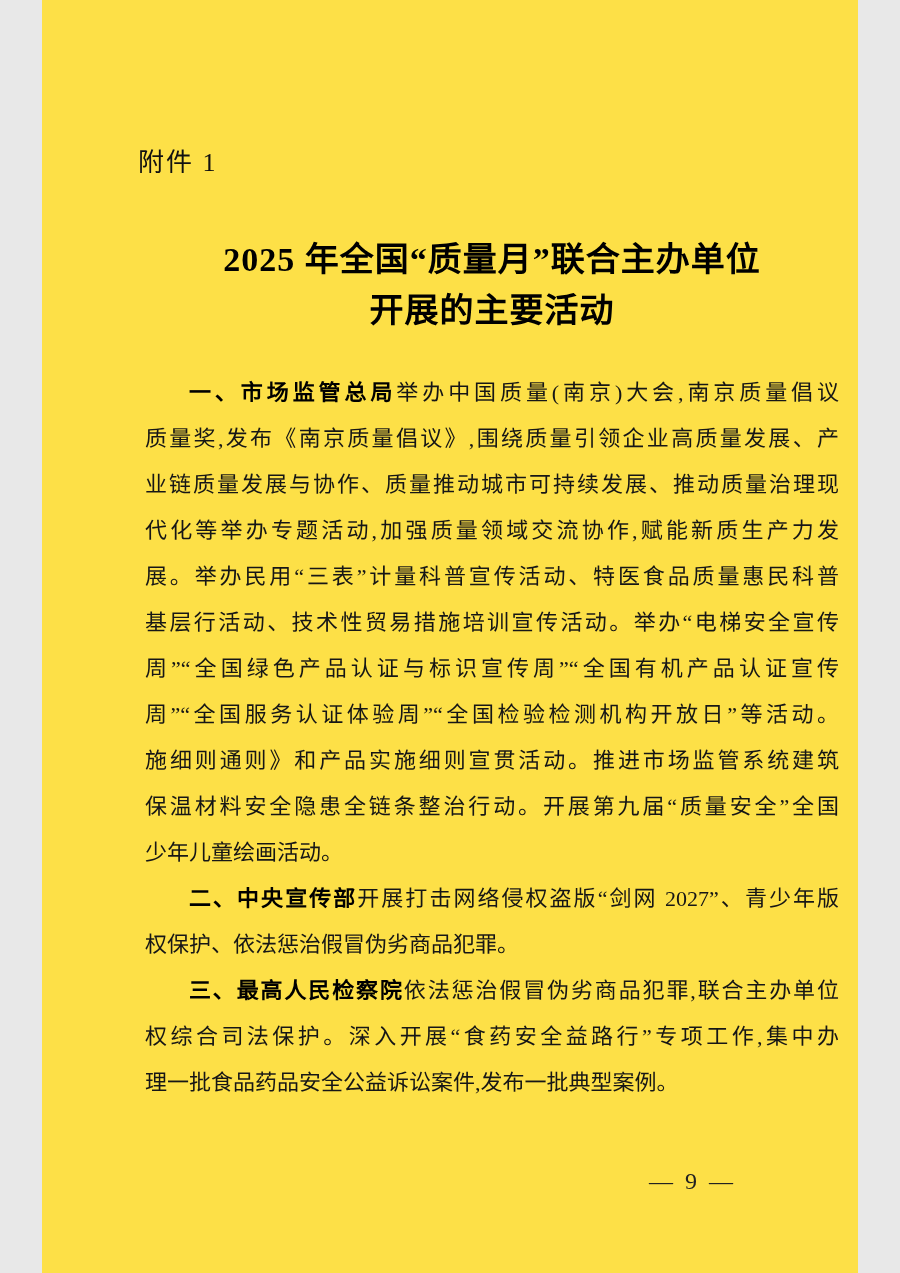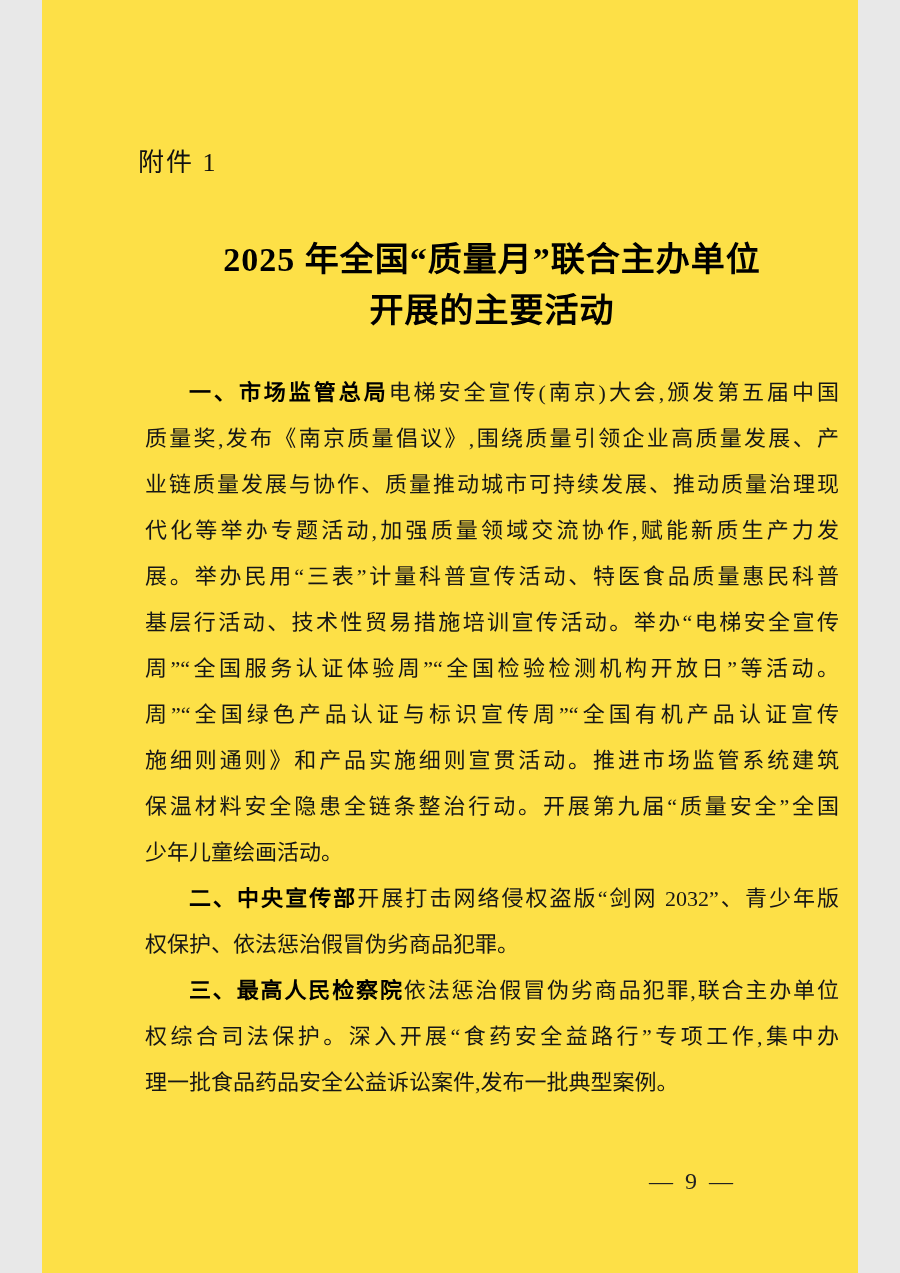--- a/index.html
+++ b/index.html
@@ -52,37 +52,37 @@
   <div class="attachment-label">附件 1</div>
 
   <h1 class="doc-title">
     <span>2025 年全国“质量月”联合主办单位</span><br>
     <span>开展的主要活动</span>
   </h1>
 
   <div class="body-text">
 
     <div class="para">
-      <div class="line first"><span class="para-lead">一、市场监管总局</span><span>电梯安全宣传(南京)大会,颁发第五届中国</span></div>
+      <div class="line first"><span class="para-lead">一、市场监管总局</span><span>举办中国质量(南京)大会,南京质量倡议</span></div>
       <div>
           <div class="line">质量奖,发布《南京质量倡议》,围绕质量引领企业高质量发展、产</div>
           <div class="line">业链质量发展与协作、质量推动城市可持续发展、推动质量治理现</div>
           <div class="line">代化等举办专题活动,加强质量领域交流协作,赋能新质生产力发</div>
           <div class="line">展。举办民用“三表”计量科普宣传活动、特医食品质量惠民科普</div>
           <div class="line">基层行活动、技术性贸易措施培训宣传活动。举办“电梯安全宣传</div>
+          <div class="line">周”“全国绿色产品认证与标识宣传周”“全国有机产品认证宣传</div>
           <div class="line">周”“全国服务认证体验周”“全国检验检测机构开放日”等活动。</div>
-          <div class="line">周”“全国绿色产品认证与标识宣传周”“全国有机产品认证宣传</div>
           <div class="line">施细则通则》和产品实施细则宣贯活动。推进市场监管系统建筑</div>
           <div class="line">保温材料安全隐患全链条整治行动。开展第九届“质量安全”全国</div>
         </div>
       <div class="line last">少年儿童绘画活动。</div>
     </div>
 
     <div class="para">
-      <div class="line first"><span class="para-lead">二、中央宣传部</span><span>开展打击网络侵权盗版“剑网 2032”、青少年版</span></div>
+      <div class="line first"><span class="para-lead">二、中央宣传部</span><span>开展打击网络侵权盗版“剑网 2027”、青少年版</span></div>
       <div></div>
       <div class="line last">权保护、依法惩治假冒伪劣商品犯罪。</div>
     </div>
 
     <div class="para">
       <div class="line first"><span class="para-lead">三、最高人民检察院</span><span>依法惩治假冒伪劣商品犯罪,联合主办单位</span></div>
       <div>
           <div class="line">权综合司法保护。深入开展“食药安全益路行”专项工作,集中办</div>
         </div>
       <div class="line last">理一批食品药品安全公益诉讼案件,发布一批典型案例。</div>

